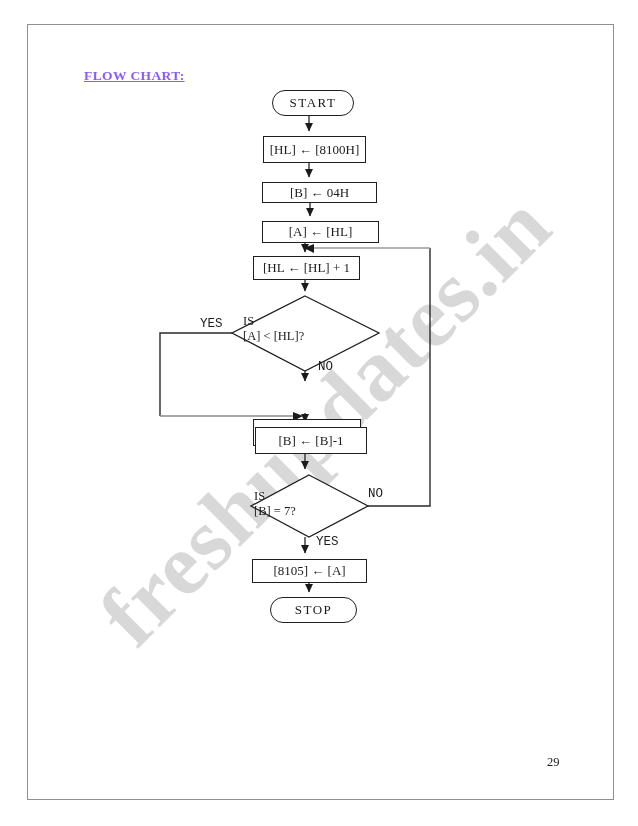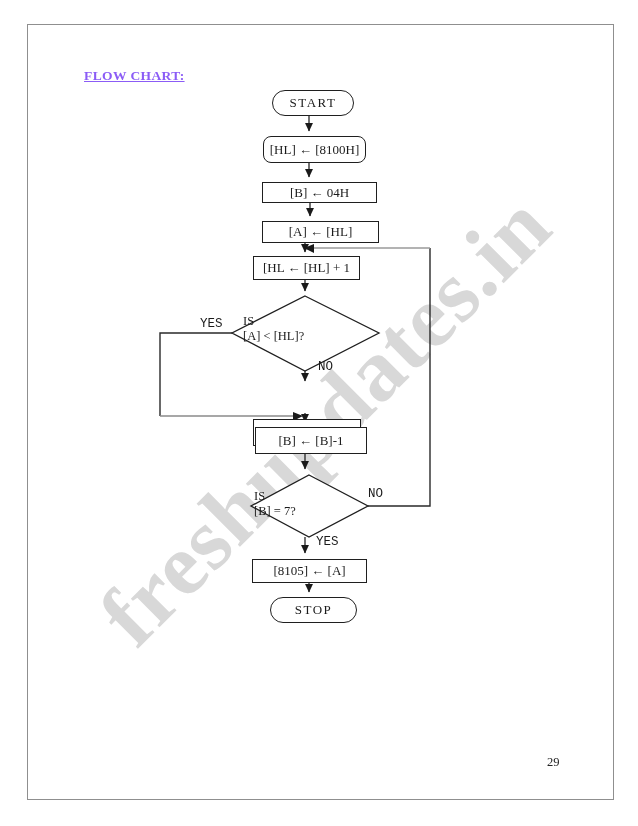--- a/index.html
+++ b/index.html
@@ -126,21 +126,21 @@
     <polyline points="232,333 160,333 160,416" stroke="#2a2a2a" stroke-width="1.4" fill="none"></polyline>
     <line x1="160" y1="416" x2="294" y2="416" stroke="#8a8a8a" stroke-width="1.6"></line>
     <polygon points="303,416 293,412 293,421" fill="#1a1a1a"></polygon>
 
     <polygon points="305,296 379,333 305,371 232,333" fill="#ffffff" stroke="#1f1f1f" stroke-width="1.3"></polygon>
     <polygon points="309,475 368,506 309,537 251,506" fill="#ffffff" stroke="#1f1f1f" stroke-width="1.3"></polygon>
   </svg>
 
   <div class="node terminal" style="left:272px; top:90px; width:82px; height:26px;">START</div>
 
-  <div class="node process" style="left:263px; top:136px; width:103px; height:27px;border-radius:8px;">[HL] ← [8100H]</div>
+  <div class="node process" style="left:263px; top:136px; width:103px; height:27px;">[HL] ← [8100H]</div>
 
   <div class="node process" style="left:262px; top:182px; width:115px; height:21px;">[B] ← 04H</div>
 
   <div class="node process" style="left:262px; top:221px; width:117px; height:22px;">[A] ← [HL]</div>
 
   <div class="node process" style="left:253px; top:256px; width:107px; height:24px;">[HL ← [HL] + 1</div>
 
   <div class="decision-text" style="left:243px; top:314px; width:125px;">
     <div>IS</div>
     <div>[A] &lt;  [HL]?</div>

